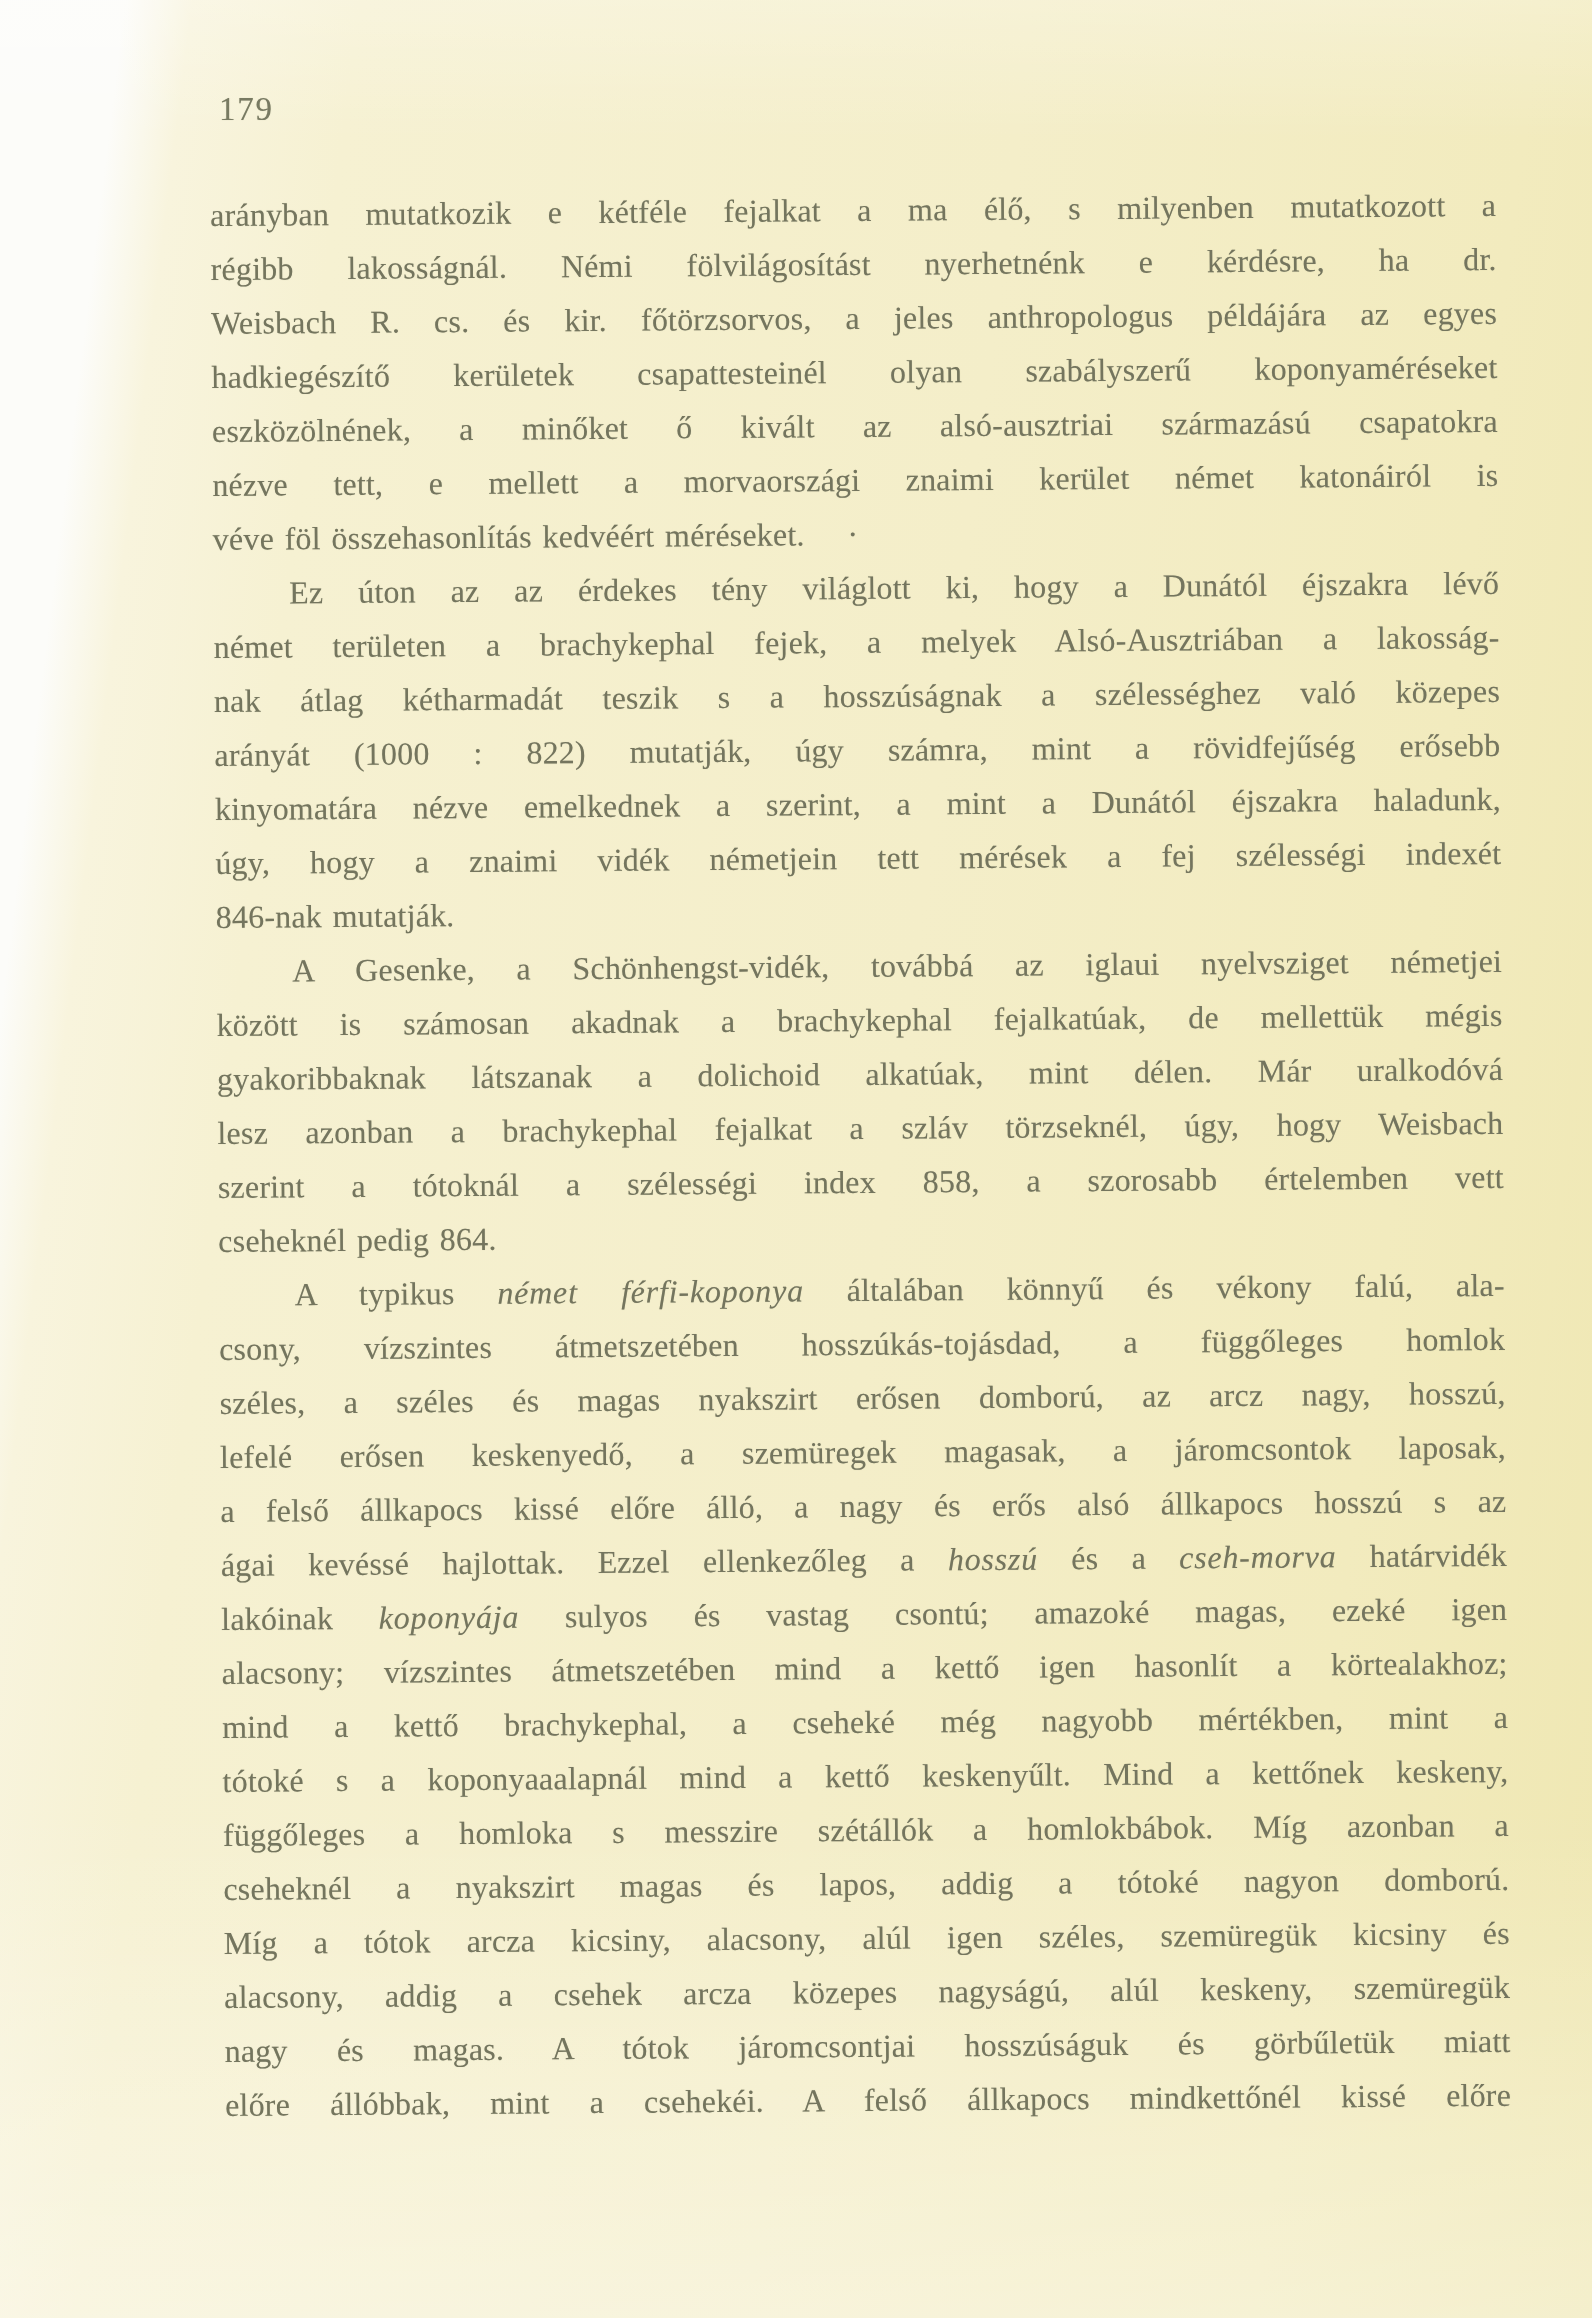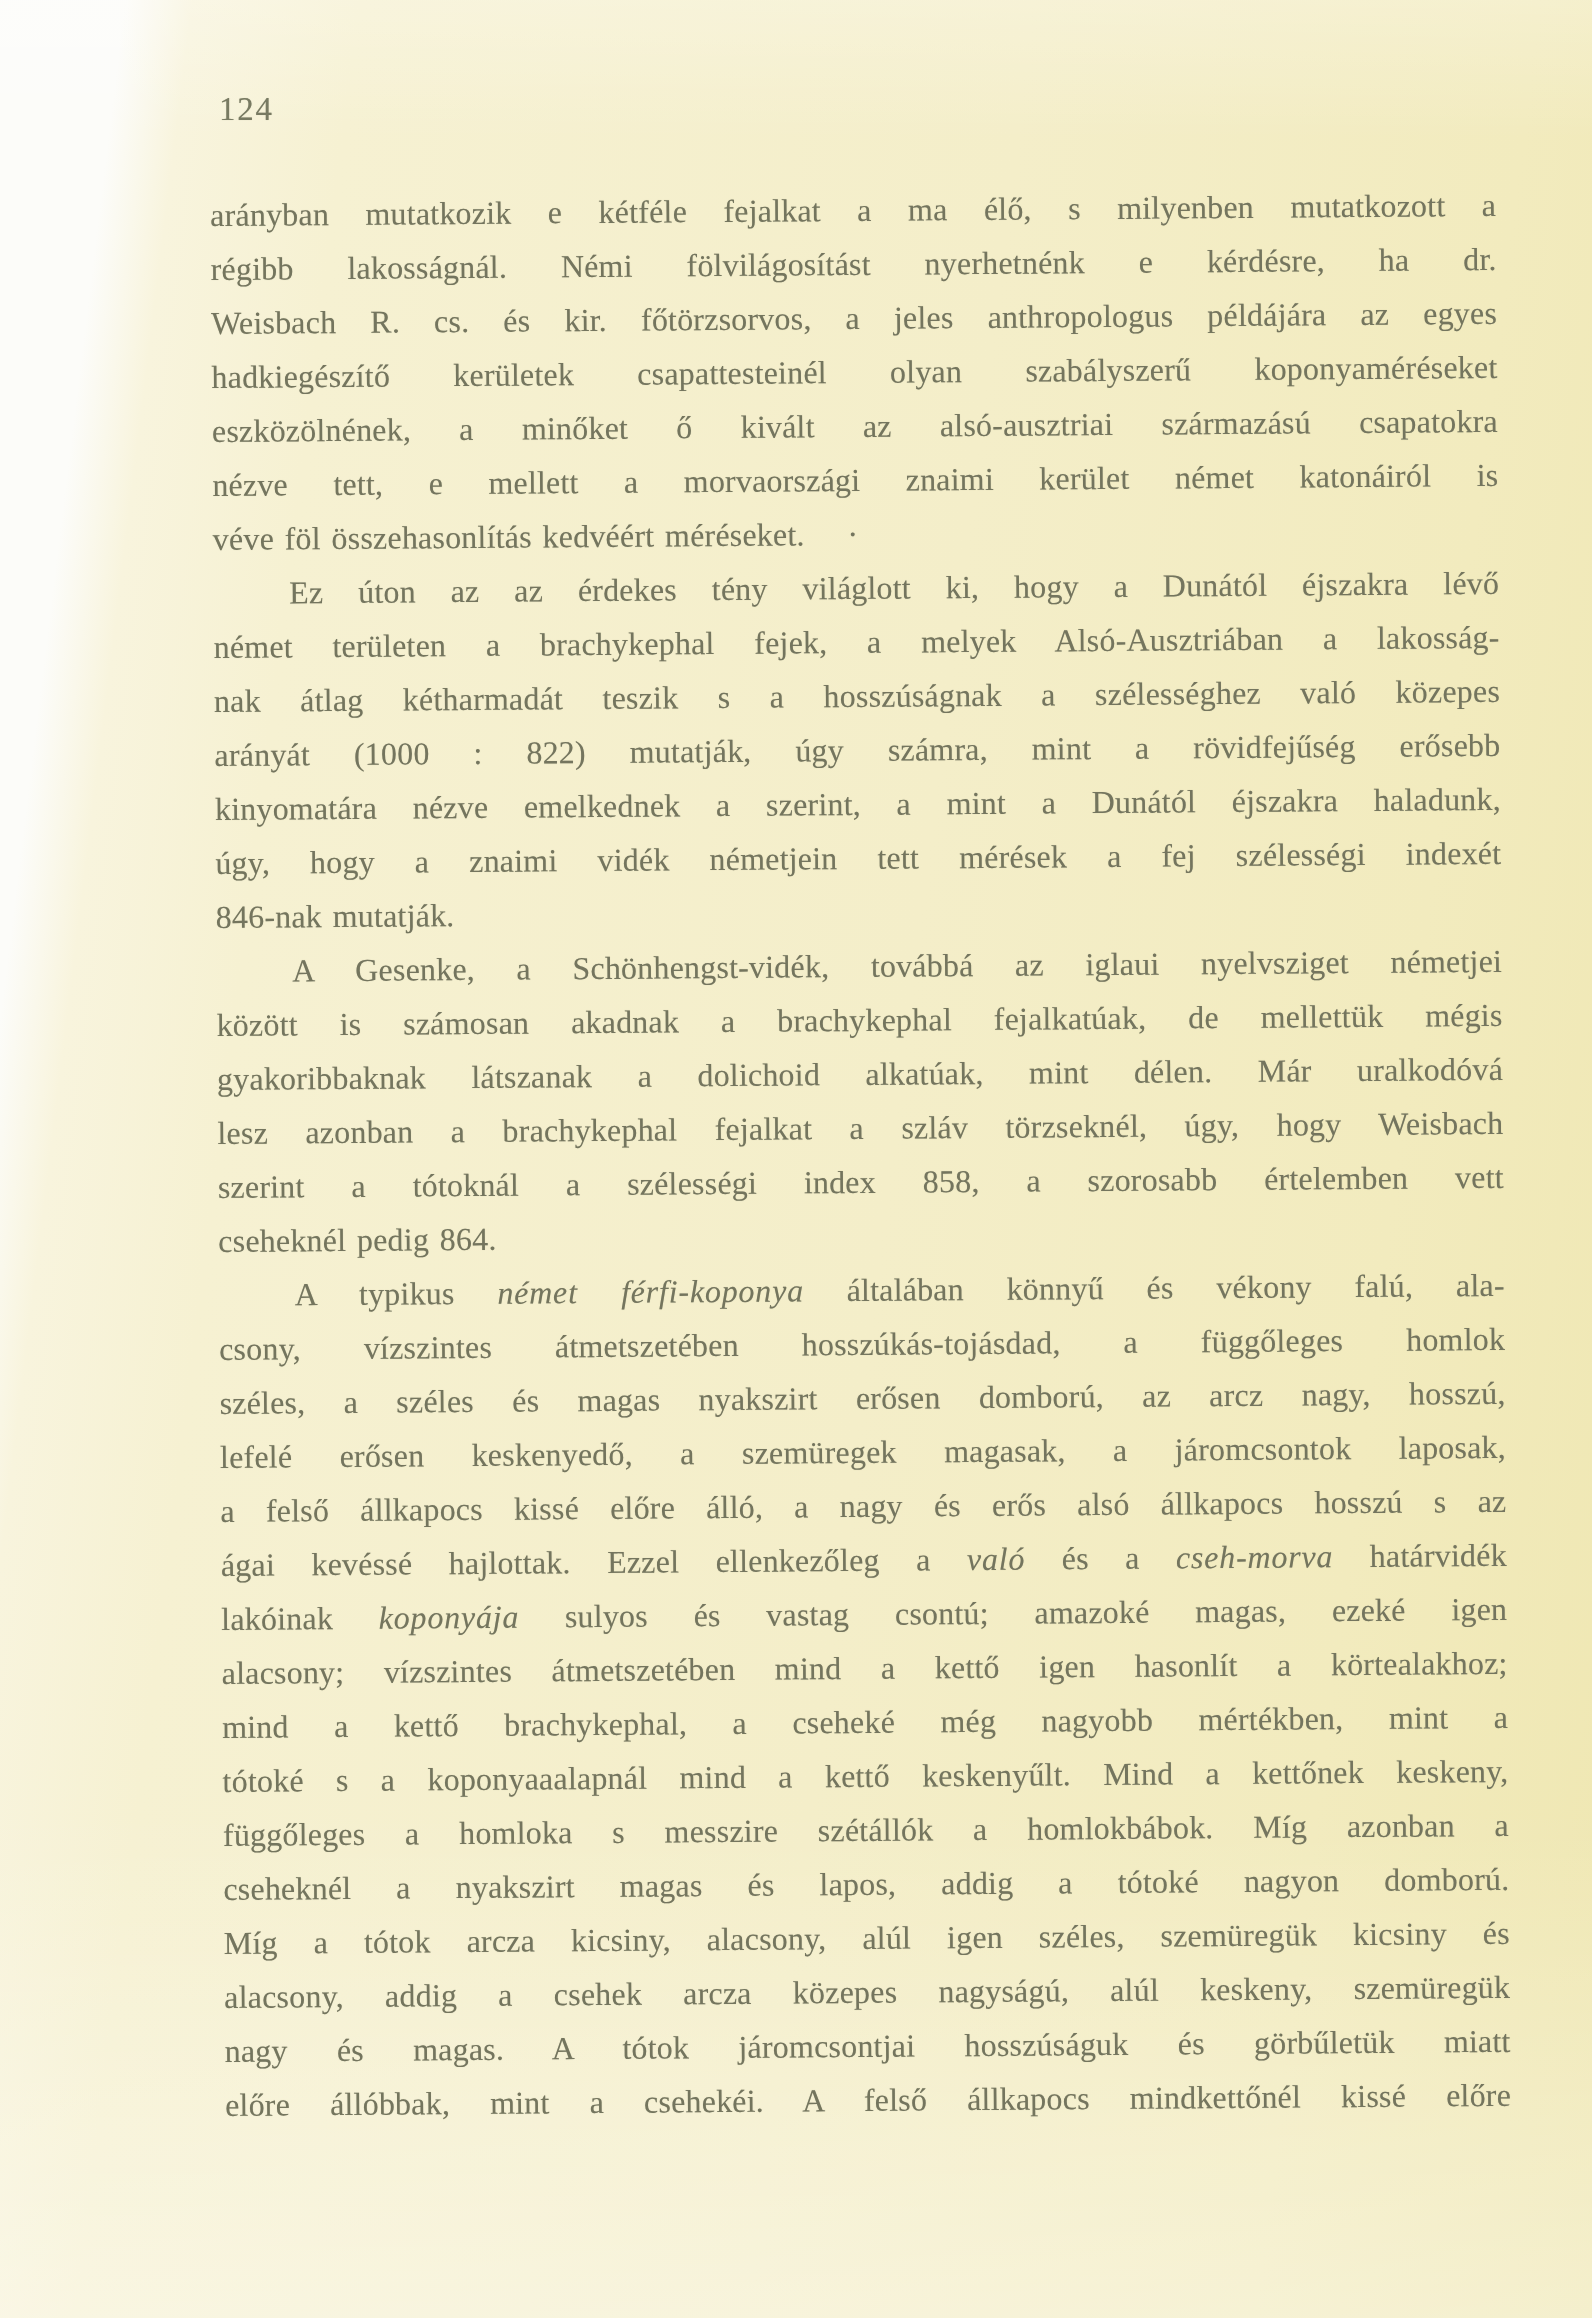--- a/index.html
+++ b/index.html
@@ -68,21 +68,21 @@
 
   .run-italic {
     font-style: italic;
     letter-spacing: 0.8px;
   }
 </style>
 </head>
 <body>
 
 <div class="scan-page">
-  <div class="page-number">124</div>
+  <div class="page-number">179</div>
   <div class="text-block" id="text-block">
       <div class="paragraph">
         <div class="text-line">arányban mutatkozik e kétféle fejalkat a ma élő, s milyenben mutatkozott a</div>
         <div class="text-line">régibb lakosságnál. Némi fölvilágosítást nyerhetnénk e kérdésre, ha dr.</div>
         <div class="text-line">Weisbach R. cs. és kir. főtörzsorvos, a jeles anthropologus példájára az egyes</div>
         <div class="text-line">hadkiegészítő kerületek csapattesteinél olyan szabályszerű koponyaméréseket</div>
         <div class="text-line">eszközölnének, a minőket ő kivált az alsó-ausztriai származású csapatokra</div>
         <div class="text-line">nézve tett, e mellett a morvaországi znaimi kerület német katonáiról is</div>
         <div class="text-line last">véve föl összehasonlítás kedvéért méréseket.&nbsp;&nbsp;&nbsp;&nbsp;·</div>
       </div>
@@ -102,21 +102,21 @@
         <div class="text-line">lesz azonban a brachykephal fejalkat a szláv törzseknél, úgy, hogy Weisbach</div>
         <div class="text-line">szerint a tótoknál a szélességi index 858, a szorosabb értelemben vett</div>
         <div class="text-line last">cseheknél pedig 864.</div>
       </div>
       <div class="paragraph">
         <div class="text-line indent"><span>A typikus </span><span class="run-italic">német férfi-koponya</span><span> általában könnyű és vékony falú, ala-</span></div>
         <div class="text-line">csony, vízszintes átmetszetében hosszúkás-tojásdad, a függőleges homlok</div>
         <div class="text-line">széles, a széles és magas nyakszirt erősen domború, az arcz nagy, hosszú,</div>
         <div class="text-line">lefelé erősen keskenyedő, a szemüregek magasak, a járomcsontok laposak,</div>
         <div class="text-line">a felső állkapocs kissé előre álló, a nagy és erős alsó állkapocs hosszú s az</div>
-        <div class="text-line"><span>ágai kevéssé hajlottak. Ezzel ellenkezőleg a </span><span class="run-italic">való</span><span> és a </span><span class="run-italic">cseh-morva</span><span> határvidék</span></div>
+        <div class="text-line"><span>ágai kevéssé hajlottak. Ezzel ellenkezőleg a </span><span class="run-italic">hosszú</span><span> és a </span><span class="run-italic">cseh-morva</span><span> határvidék</span></div>
         <div class="text-line"><span>lakóinak </span><span class="run-italic">koponyája</span><span> sulyos és vastag csontú; amazoké magas, ezeké igen</span></div>
         <div class="text-line">alacsony; vízszintes átmetszetében mind a kettő igen hasonlít a körtealakhoz;</div>
         <div class="text-line">mind a kettő brachykephal, a cseheké még nagyobb mértékben, mint a</div>
         <div class="text-line">tótoké s a koponyaaalapnál mind a kettő keskenyűlt. Mind a kettőnek keskeny,</div>
         <div class="text-line">függőleges a homloka s messzire szétállók a homlokbábok. Míg azonban a</div>
         <div class="text-line">cseheknél a nyakszirt magas és lapos, addig a tótoké nagyon domború.</div>
         <div class="text-line">Míg a tótok arcza kicsiny, alacsony, alúl igen széles, szemüregük kicsiny és</div>
         <div class="text-line">alacsony, addig a csehek arcza közepes nagyságú, alúl keskeny, szemüregük</div>
         <div class="text-line">nagy és magas. A tótok járomcsontjai hosszúságuk és görbűletük miatt</div>
         <div class="text-line">előre állóbbak, mint a csehekéi. A felső állkapocs mindkettőnél kissé előre</div>

